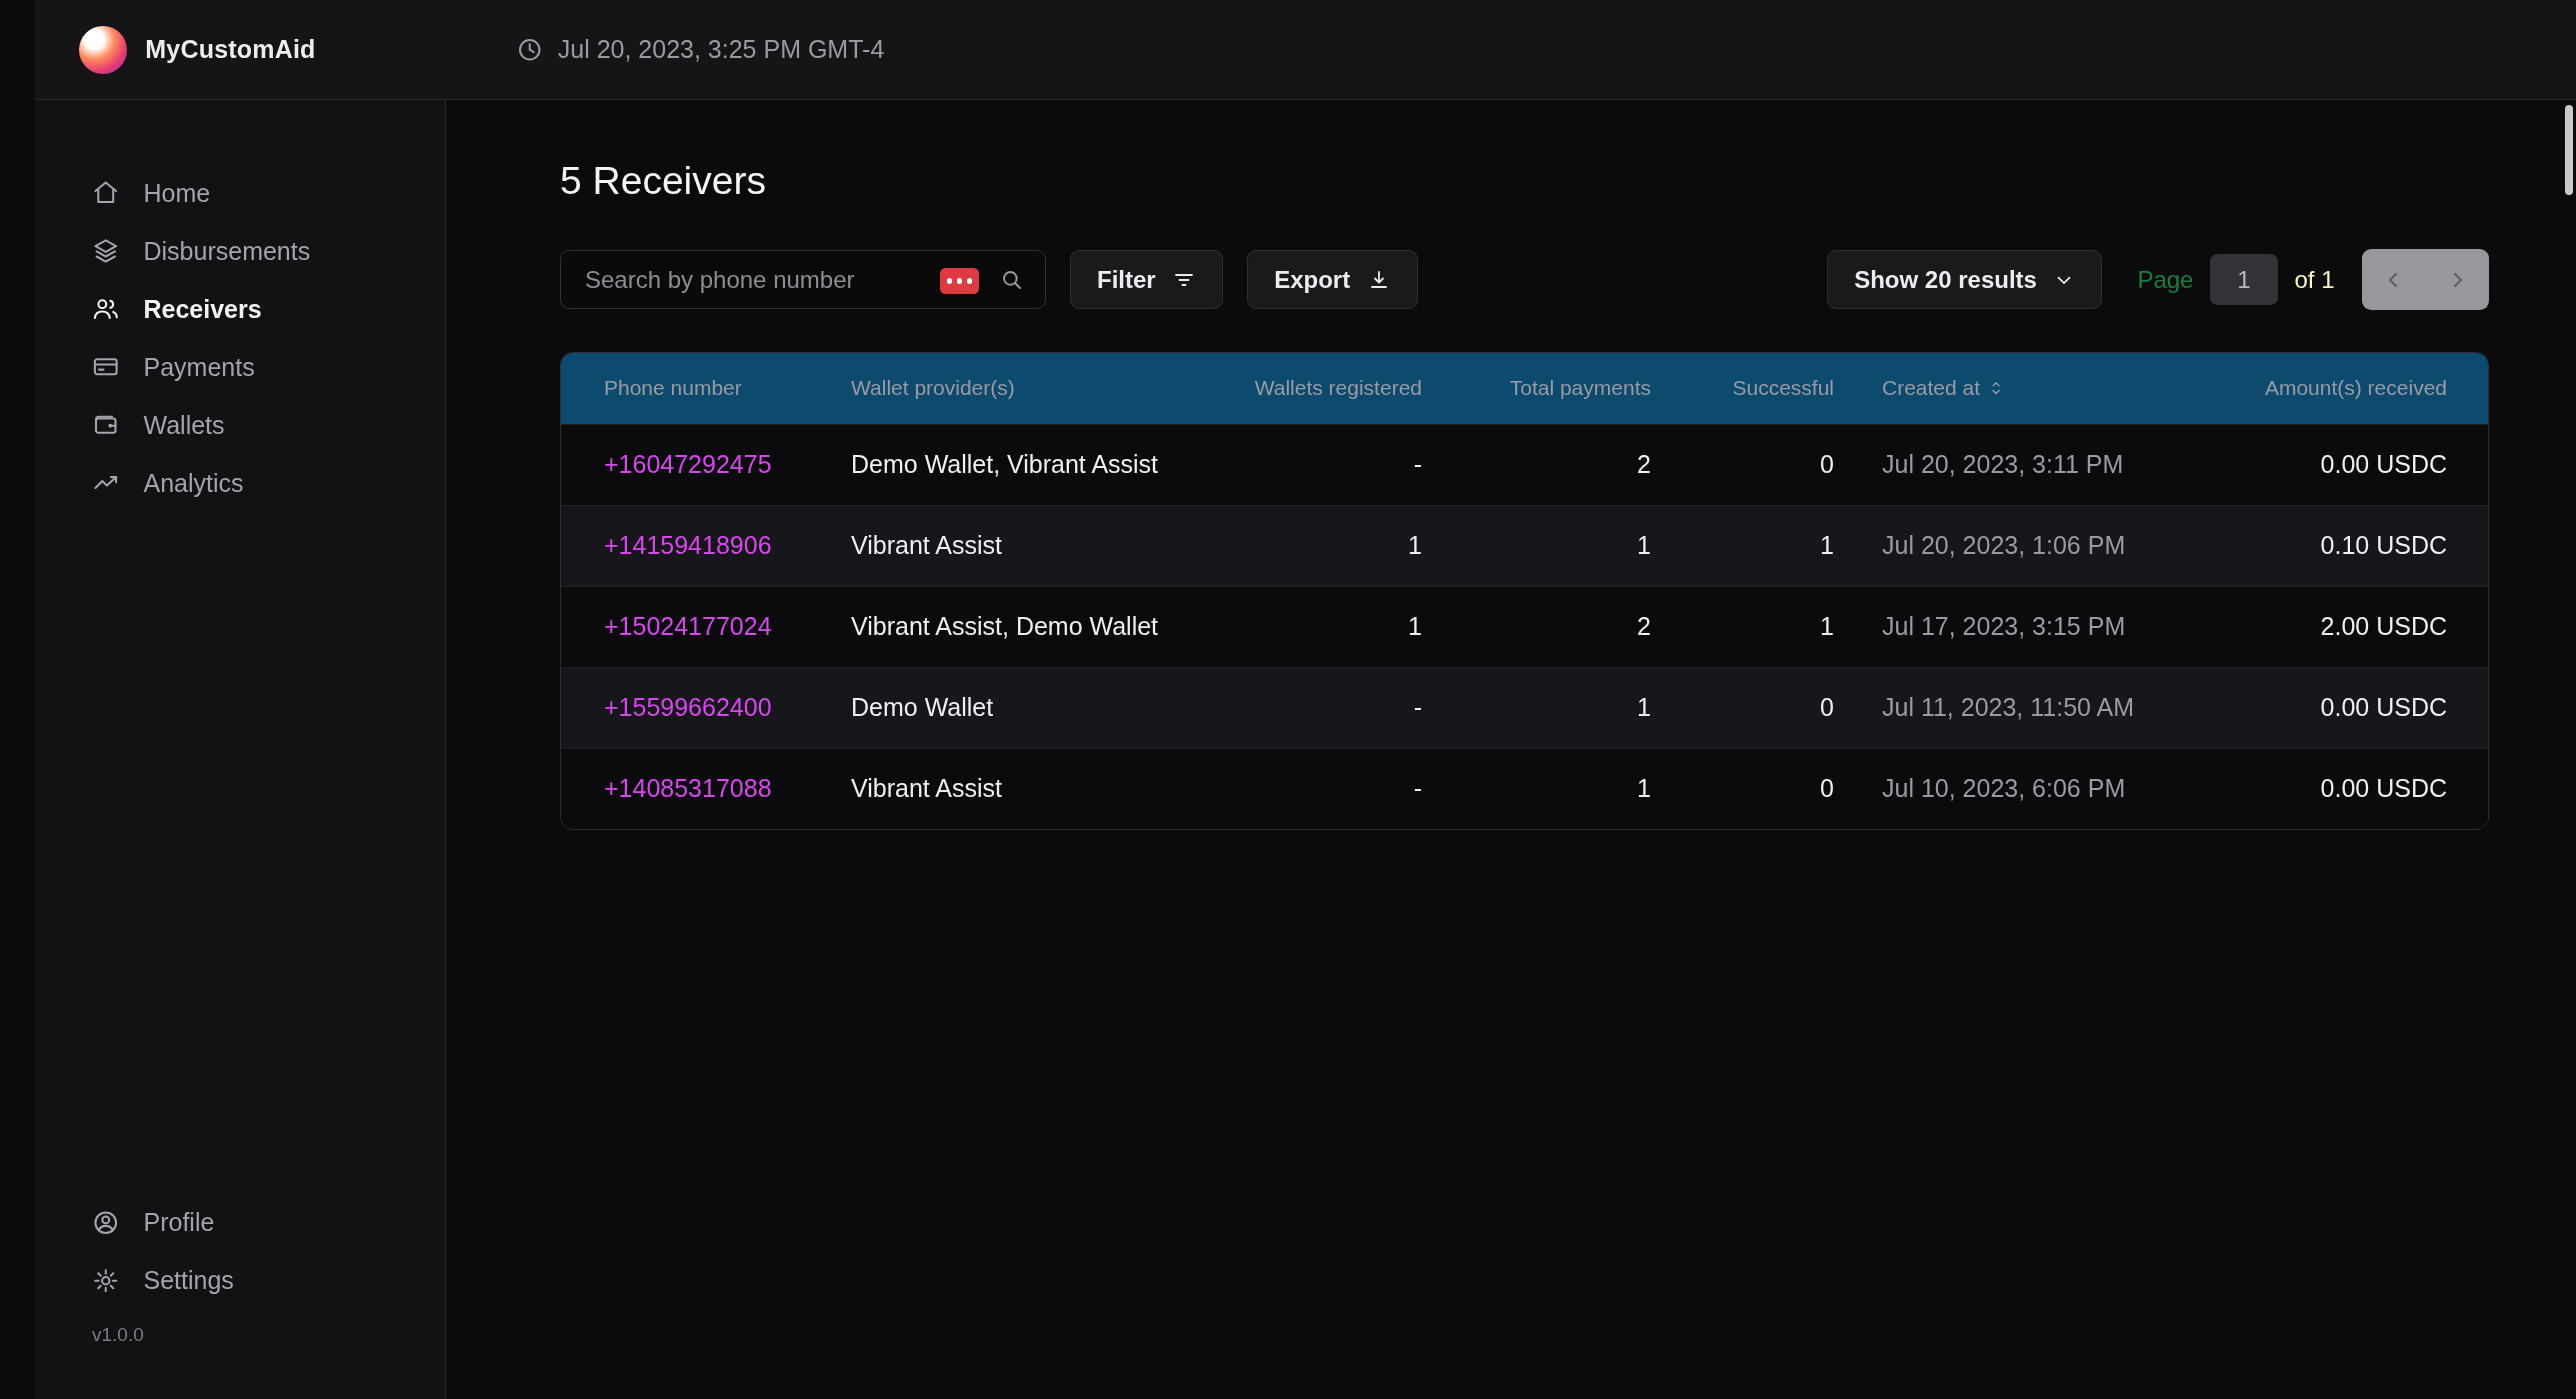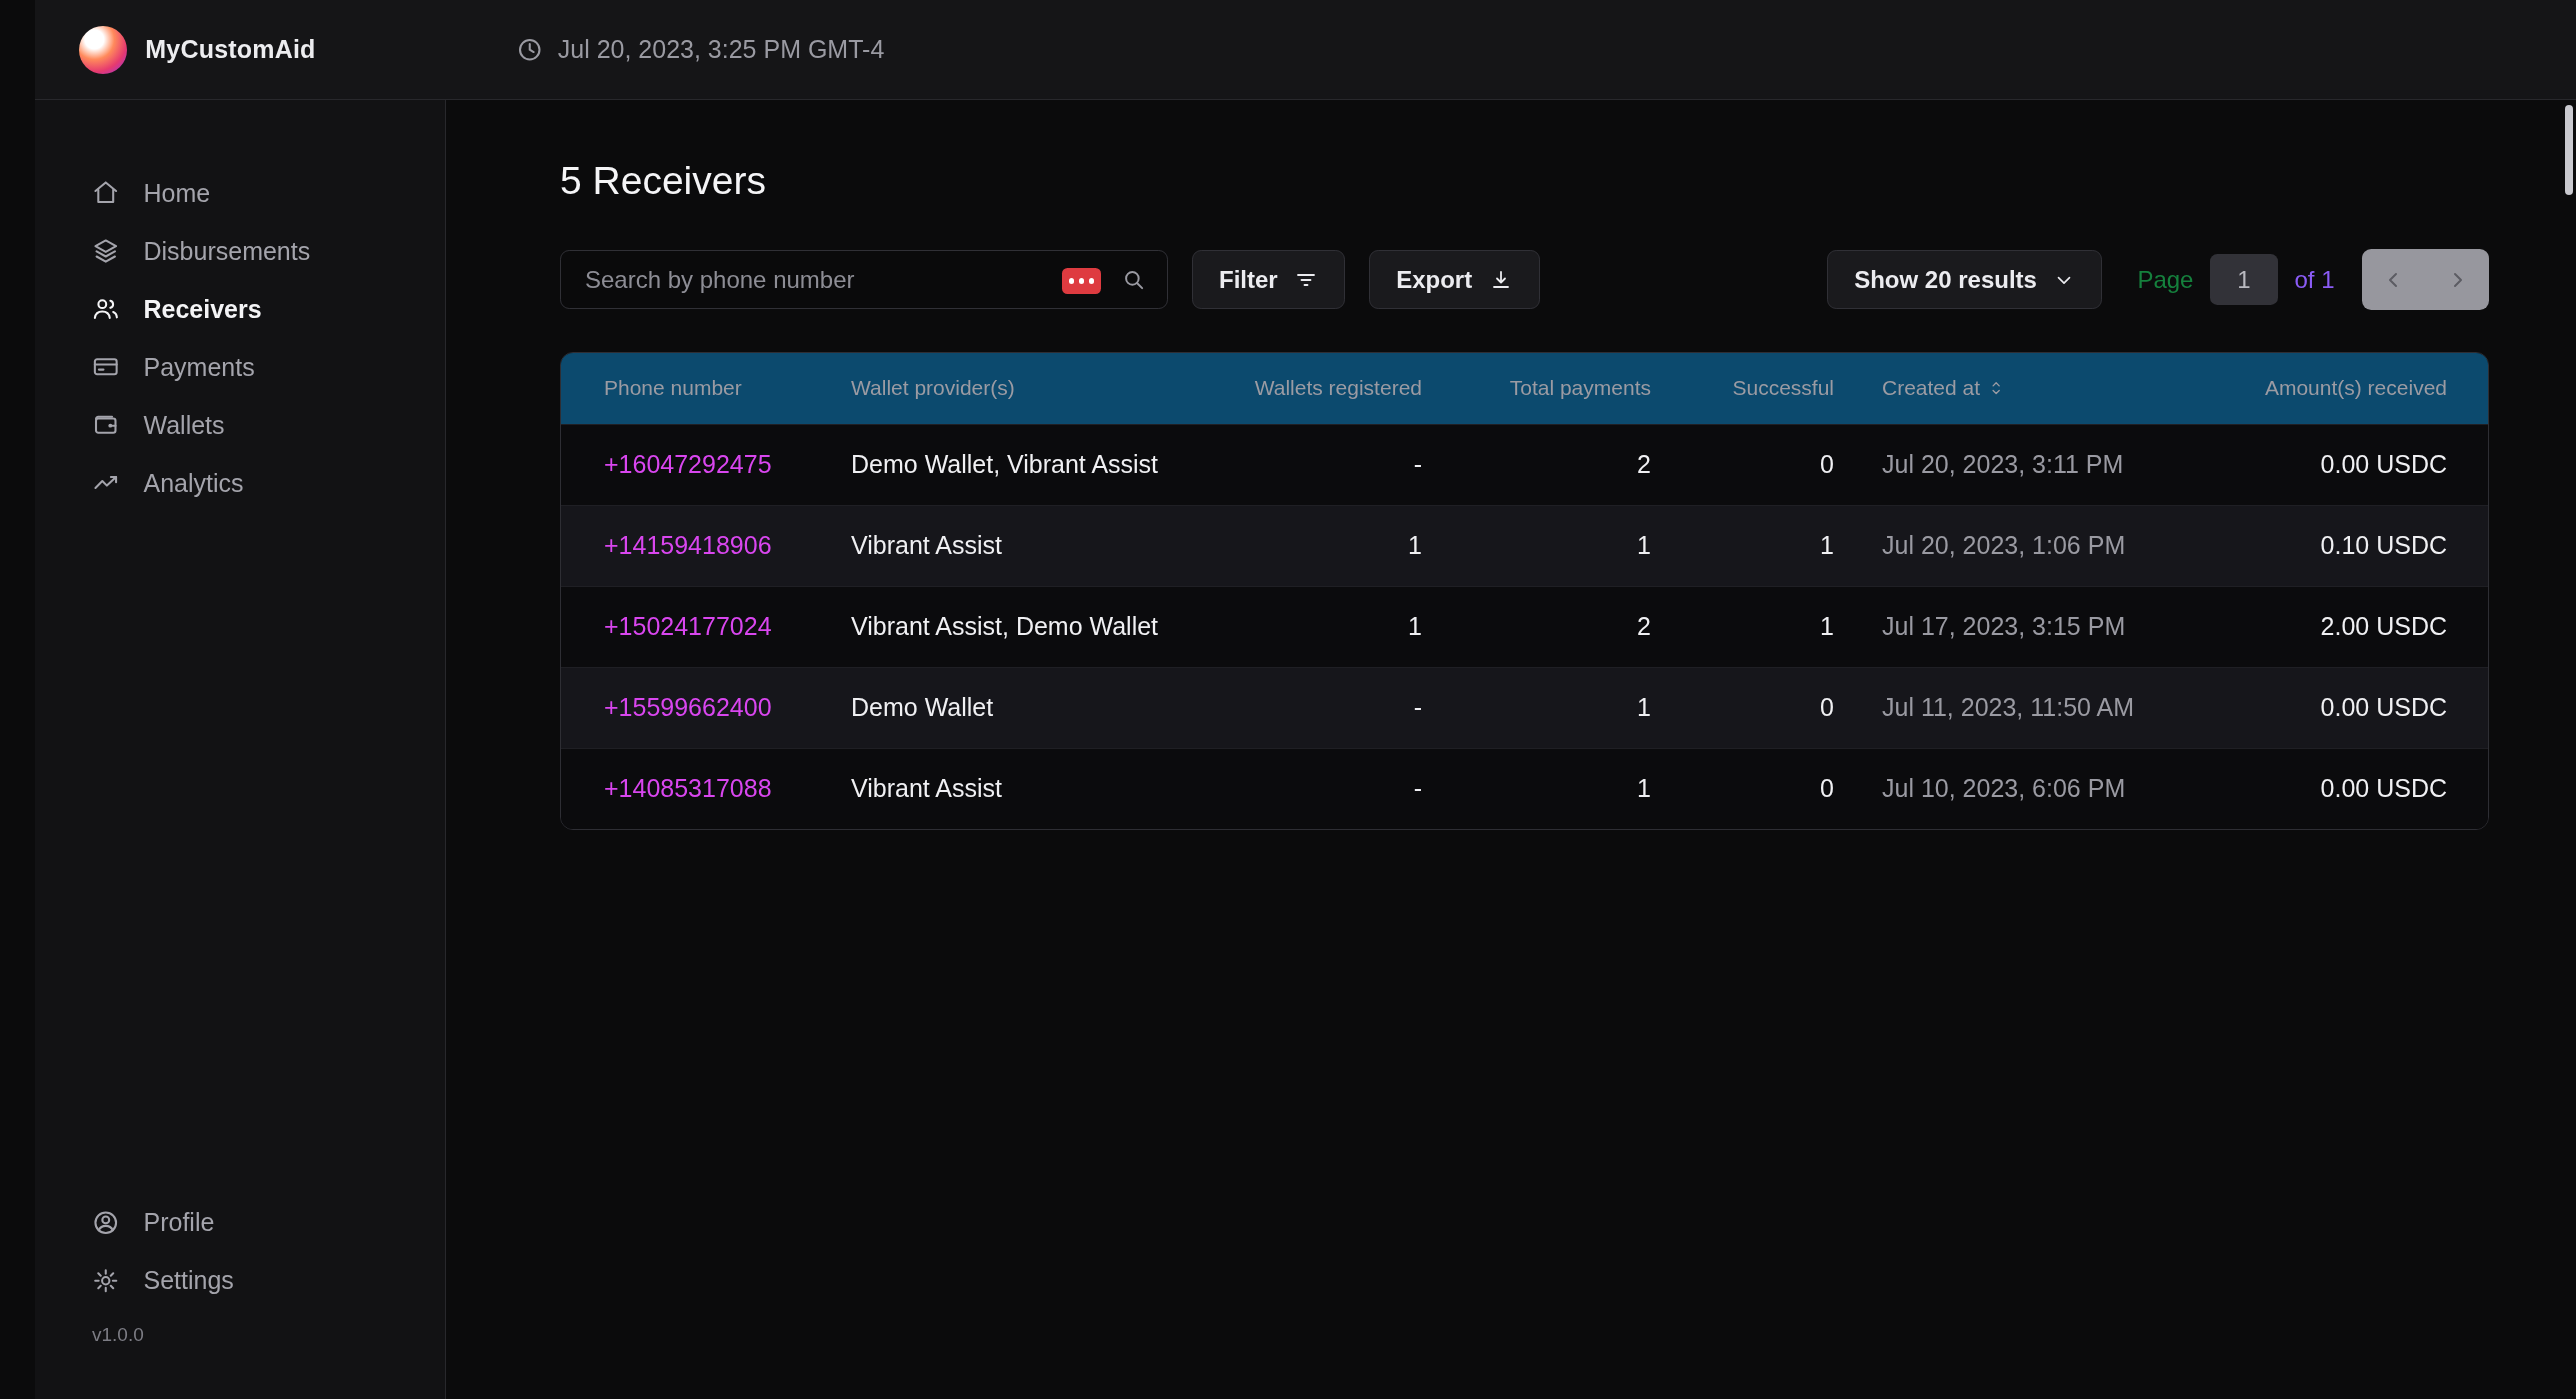--- a/index.html
+++ b/index.html
@@ -47,21 +47,21 @@
   .nav-item.active { color:#f4f4f6; font-weight:600; }
   .sidebar-footer { margin-top:auto; padding-bottom:53px; }
   .version { padding-left:57px; margin-top:14.7px; font-size:19px; color:#7c7c84; }
 
   
   .main { flex:1; padding:59px 51px 0 114px; position:relative; }
   h1.page-title { font-size:39px; font-weight:500; color:#f5f5f7; margin-bottom:46px; }
 
   .controls { display:flex; align-items:center; width:1929px; }
   .search-box {
-    position:relative; width:608px; height:59px;
+    position:relative; width:486px; height:59px;
     background:#0a0a0b; border:0.9px solid #303036; border-radius:9.2px;
     display:flex; align-items:center;
   }
   .search-box input {
     flex:1; height:100%; background:transparent; border:none; outline:none;
     color:#e9e9ec; font-size:24px; padding:0 119px 0 24px;
     font-family:inherit;
   }
   .search-box input::placeholder { color:#8d8d95; }
   .autofill-badge {
@@ -79,21 +79,21 @@
     display:flex; align-items:center; gap:16.5px; cursor:pointer;font-weight:bold;
   }
   .right-group { margin-left:auto; display:flex; align-items:center; }
   .btn.show-results { margin-left:0; }
   .page-label { margin-left:35px; font-size:24px; color:#15803d; }
   .page-input {
     width:68px; height:51px; margin-left:16.5px;
     background:#323238; border:none; border-radius:7.3px;
     color:#b9b9c0; font-size:24px; text-align:center; font-family:inherit;
   }
-  .of-label { margin-left:16.5px; font-size:24px; color:#8b5cf6; }
+  .of-label { margin-left:16.5px; font-size:24px; color:#fef9c3; }
   .pager {
     margin-left:27.5px; width:127px; height:61px;
     background:#97979e; border-radius:9.2px;
     display:flex; overflow:hidden;
   }
   .pager button {
     flex:1; background:transparent; border:none; cursor:pointer;
     display:flex; align-items:center; justify-content:center; color:#5c5c63;
   }
 

